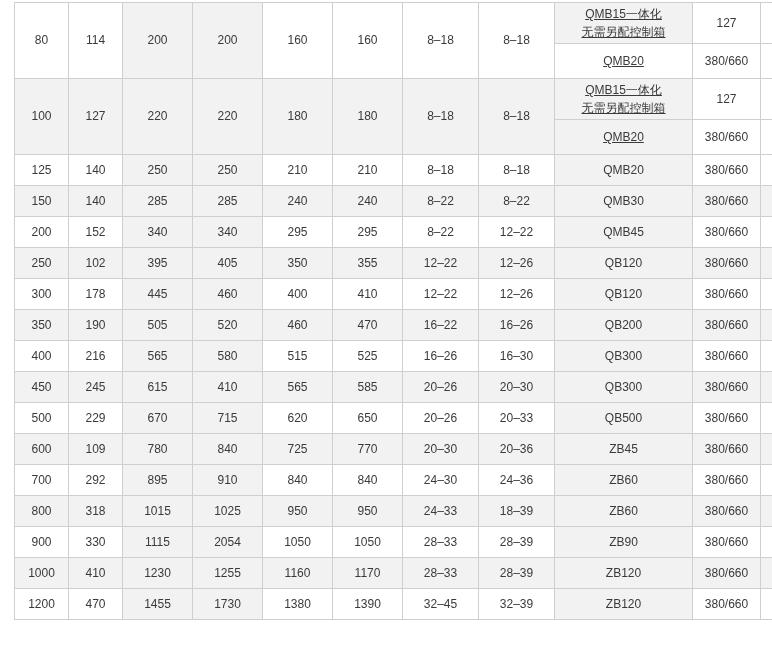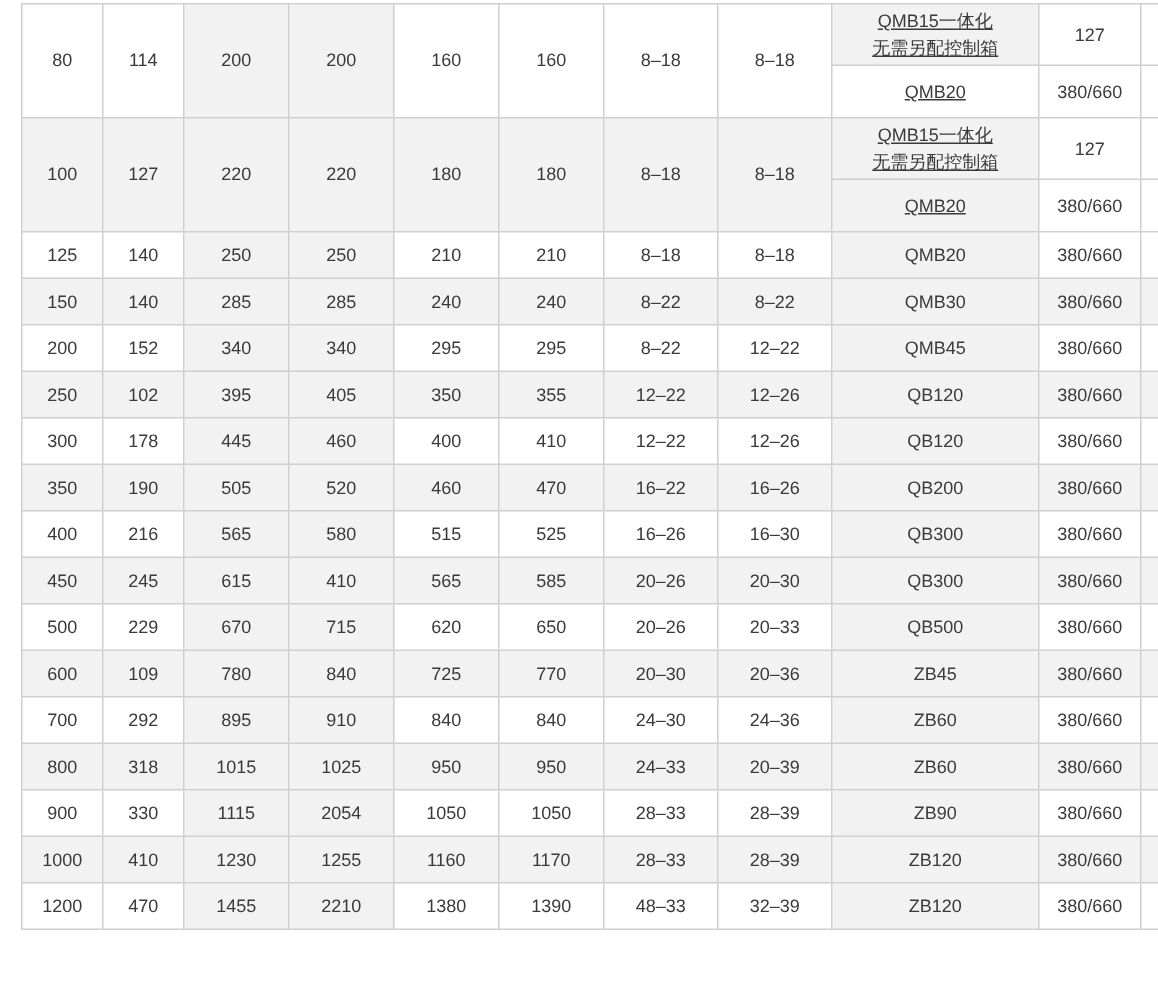--- a/index.html
+++ b/index.html
@@ -572,21 +572,21 @@
         <td class="shaded">
           <span class="cell-inner">950</span>
         </td>
         <td class="shaded">
           <span class="cell-inner">950</span>
         </td>
         <td class="shaded">
           <span class="cell-inner">24–33</span>
         </td>
         <td class="shaded">
-          <span class="cell-inner">20–39</span>
+          <span class="cell-inner">18–39</span>
         </td>
         <td class="shaded">
           <span class="cell-inner">ZB60</span>
         </td>
         <td class="shaded">
           <span class="cell-inner">380/660</span>
         </td>
         <td class="shaded">
           <span class="cell-inner">1.5</span>
         </td>
@@ -665,30 +665,30 @@
         <td>
           <span class="cell-inner">1200</span>
         </td>
         <td>
           <span class="cell-inner">470</span>
         </td>
         <td class="shaded">
           <span class="cell-inner">1455</span>
         </td>
         <td class="shaded">
-          <span class="cell-inner">2210</span>
+          <span class="cell-inner">1730</span>
         </td>
         <td>
           <span class="cell-inner">1380</span>
         </td>
         <td>
           <span class="cell-inner">1390</span>
         </td>
         <td>
-          <span class="cell-inner">48–33</span>
+          <span class="cell-inner">32–45</span>
         </td>
         <td>
           <span class="cell-inner">32–39</span>
         </td>
         <td class="shaded">
           <span class="cell-inner">ZB120</span>
         </td>
         <td>
           <span class="cell-inner">380/660</span>
         </td>

